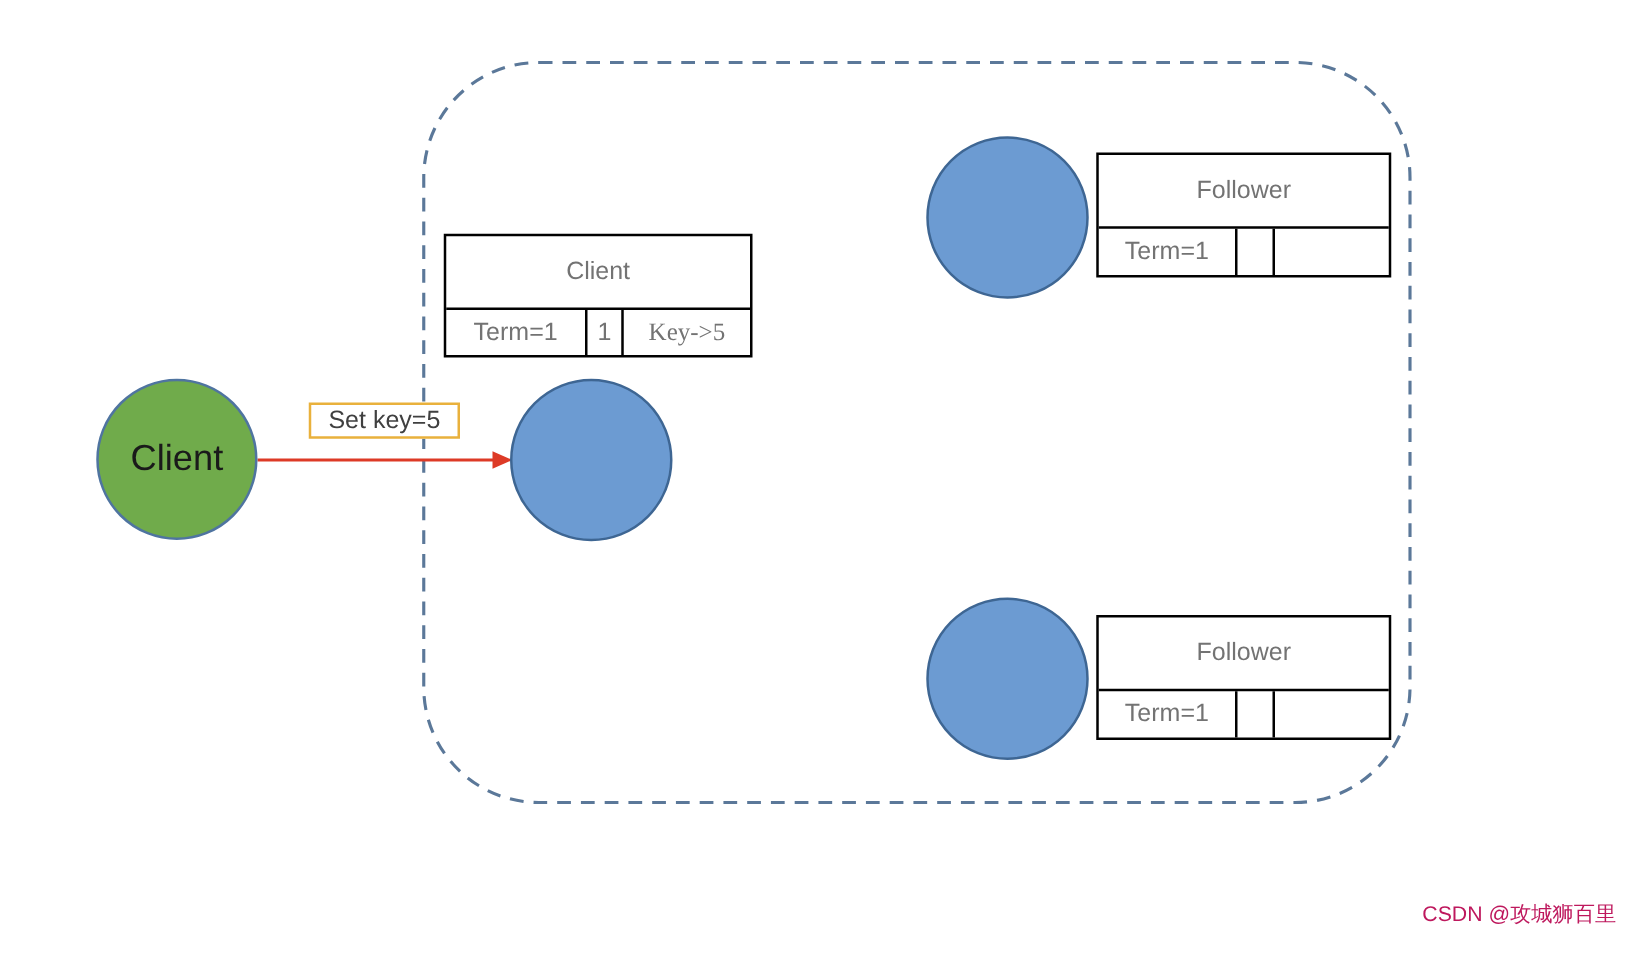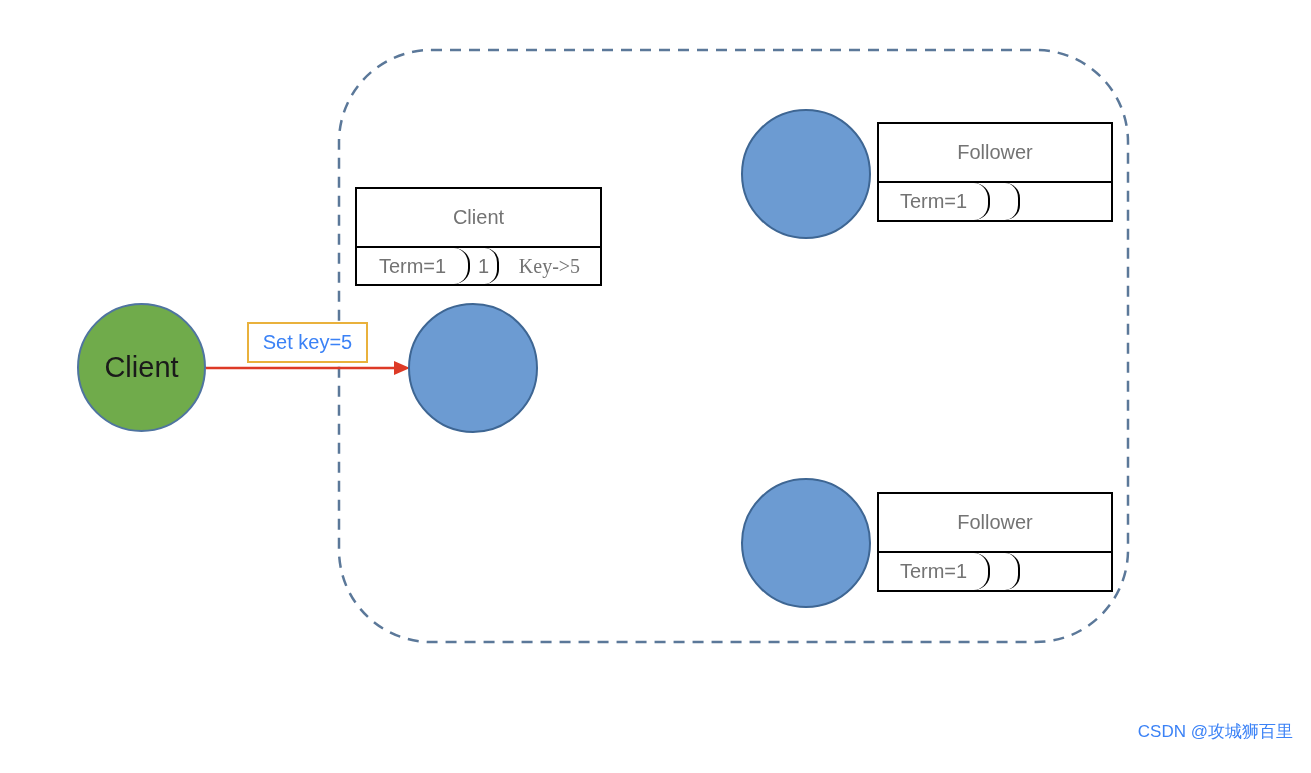--- a/index.html
+++ b/index.html
@@ -49,29 +49,29 @@
   }
   .leader-circle   { left: 408px; top: 303px; }
   .follower-top-circle    { left: 741px; top: 109px; }
   .follower-bottom-circle { left: 741px; top: 478px; }
 
   .message-box {
     position: absolute;
     left: 247px;
     top: 322px;
     width: 121px;
-    height: 41px;
+    height: 29px;
     background: #ffffff;
     border: 2.5px solid #e9b13c;
     box-sizing: border-box;
     display: flex;
     align-items: center;
     justify-content: center;
     font-size: 20px;
-    color: #3b82f6;
+    color: #404040;
     z-index: 3;
   }
 
   .node-table {
     position: absolute;
     background: #ffffff;
     border: 2px solid #000000;
     box-sizing: border-box;
     color: #737373;
     z-index: 2;
@@ -106,36 +106,35 @@
     display: flex;
     height: calc(100% - 59px);
   }
   .cell {
     display: flex;
     align-items: center;
     justify-content: center;
     font-size: 20px;
     border-right: 2px solid #000000;
     box-sizing: border-box;
-    border-radius: 16px;
   }
   .cell:last-child { border-right: none; }
   .leader-table .c1 { width: 113px; }
   .leader-table .c2 { width: 29px; }
   .leader-table .c3 { flex: 1; font-family: Liberation Serif, serif; }
   .follower-table .c1 { width: 111px; }
   .follower-table .c2 { width: 30px; }
   .follower-table .c3 { flex: 1; }
 
   .watermark {
     position: absolute;
     right: 18px;
     top: 720px;
     font-size: 17px;
-    color: #3b82f6;
+    color: #be185d;
     text-shadow: 0 1px 0 #ffffff;
     z-index: 4;
     white-space: nowrap;
   }
 </style>
 </head>
 <body>
 
 <div class="canvas">
 

